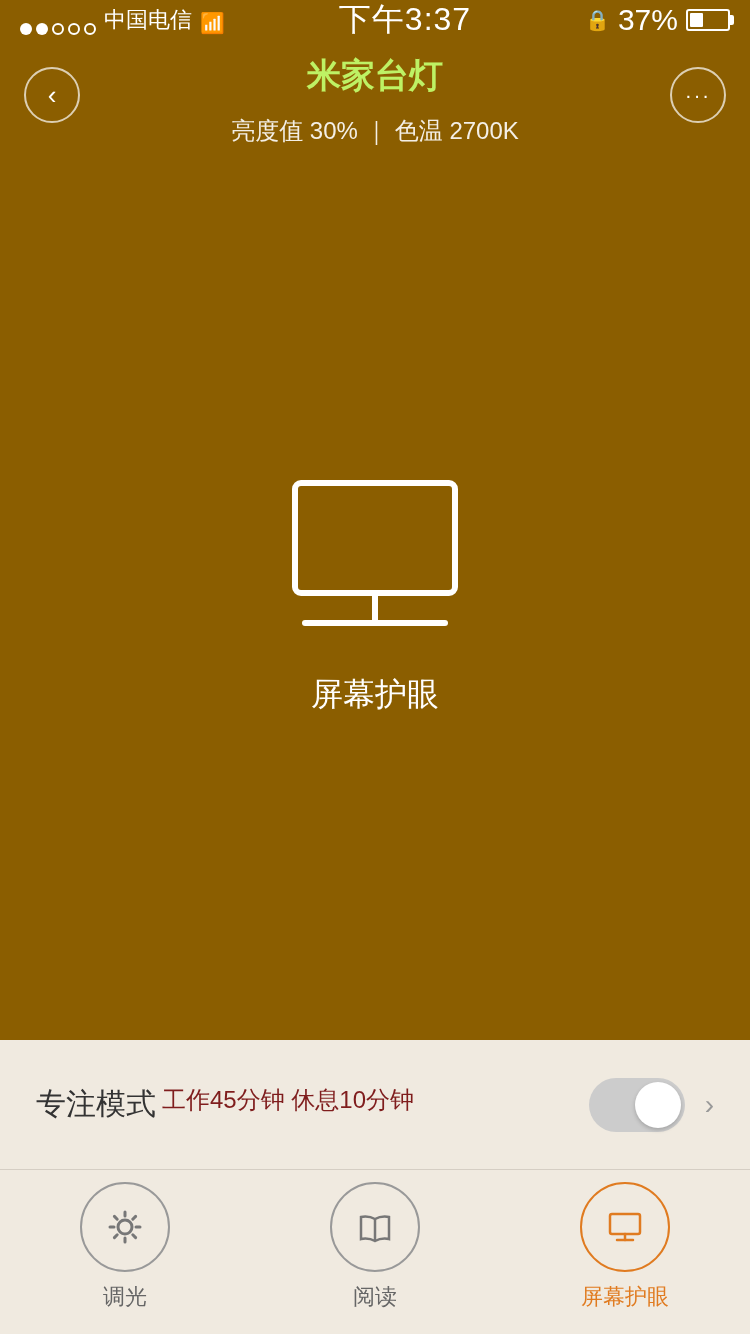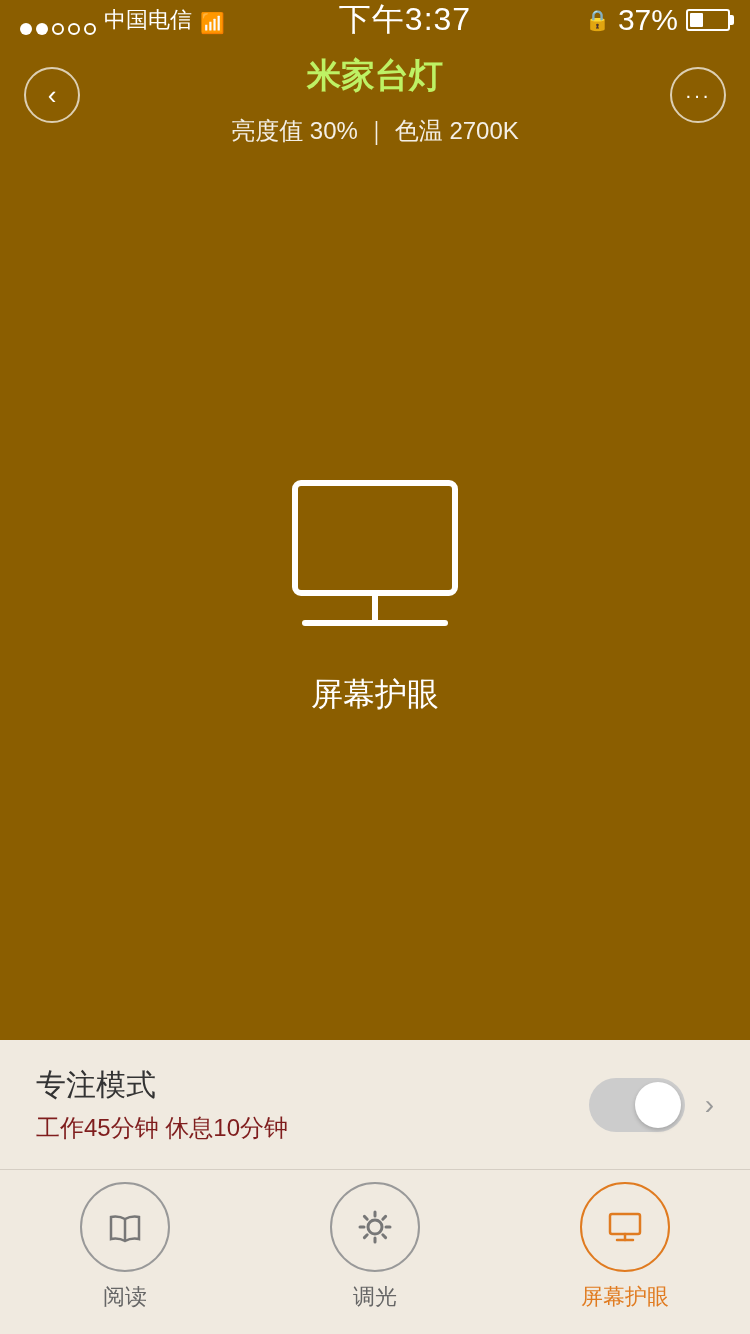--- a/index.html
+++ b/index.html
@@ -184,21 +184,21 @@
       height: 130px;
       background: #F0EAE0;
       display: flex;
       align-items: center;
       justify-content: space-between;
       padding: 0 36px;
       border-bottom: 1px solid #D5CEC4;
     }
     .focus-mode-text {
       display: flex;
-      flex-direction: column;
+      flex-direction: row;
       gap: 6px;
     }
     .focus-mode-title {
       color: #333;
       font-size: 30px;
     }
     .focus-mode-desc {
       color: #7f1d1d;
       font-size: 24px;
     }
@@ -329,49 +329,49 @@
     <div class="focus-mode-controls">
       <div class="toggle-switch">
         <div class="toggle-knob"></div>
       </div>
       <span class="chevron-right">›</span>
     </div>
   </div>
 
   <div class="tab-bar">
 
-
-    <div class="tab-item">
-      <div class="tab-icon-circle">
-        <svg width="36" height="36" viewBox="0 0 36 36" fill="none">
-          <path d="M4 8 C4 8 11 6 18 10 C25 6 32 8 32 8 L32 30 C32 30 25 28 18 32 C11 28 4 30 4 30 Z" stroke="#777" stroke-width="2.5" fill="none"></path>
-          <line x1="18" y1="10" x2="18" y2="32" stroke="#777" stroke-width="2.5"></line>
-        </svg>
-      </div>
-      <span class="tab-label">阅读</span>
-    </div>
 
     <div class="tab-item">
       <div class="tab-icon-circle">
         <svg width="36" height="36" viewBox="0 0 36 36" fill="none">
           <circle cx="18" cy="18" r="7" stroke="#777" stroke-width="3" fill="none"></circle>
           <line x1="18" y1="3" x2="18" y2="7" stroke="#777" stroke-width="3" stroke-linecap="round"></line>
           <line x1="18" y1="29" x2="18" y2="33" stroke="#777" stroke-width="3" stroke-linecap="round"></line>
           <line x1="3" y1="18" x2="7" y2="18" stroke="#777" stroke-width="3" stroke-linecap="round"></line>
           <line x1="29" y1="18" x2="33" y2="18" stroke="#777" stroke-width="3" stroke-linecap="round"></line>
           <line x1="7.4" y1="7.4" x2="10.2" y2="10.2" stroke="#777" stroke-width="3" stroke-linecap="round"></line>
           <line x1="25.8" y1="25.8" x2="28.6" y2="28.6" stroke="#777" stroke-width="3" stroke-linecap="round"></line>
           <line x1="28.6" y1="7.4" x2="25.8" y2="10.2" stroke="#777" stroke-width="3" stroke-linecap="round"></line>
           <line x1="10.2" y1="25.8" x2="7.4" y2="28.6" stroke="#777" stroke-width="3" stroke-linecap="round"></line>
         </svg>
       </div>
       <span class="tab-label">调光</span>
     </div>
 
     <div class="tab-item">
+      <div class="tab-icon-circle">
+        <svg width="36" height="36" viewBox="0 0 36 36" fill="none">
+          <path d="M4 8 C4 8 11 6 18 10 C25 6 32 8 32 8 L32 30 C32 30 25 28 18 32 C11 28 4 30 4 30 Z" stroke="#777" stroke-width="2.5" fill="none"></path>
+          <line x1="18" y1="10" x2="18" y2="32" stroke="#777" stroke-width="2.5"></line>
+        </svg>
+      </div>
+      <span class="tab-label">阅读</span>
+    </div>
+
+    <div class="tab-item">
       <div class="tab-icon-circle active">
         <svg width="36" height="36" viewBox="0 0 36 36" fill="none">
           <rect x="3" y="5" width="30" height="20" rx="2" stroke="#E07B20" stroke-width="2.5" fill="none"></rect>
           <line x1="10" y1="31" x2="26" y2="31" stroke="#E07B20" stroke-width="2.5" stroke-linecap="round"></line>
           <line x1="18" y1="25" x2="18" y2="31" stroke="#E07B20" stroke-width="2.5" stroke-linecap="round"></line>
         </svg>
       </div>
       <span class="tab-label active">屏幕护眼</span>
     </div>
 

